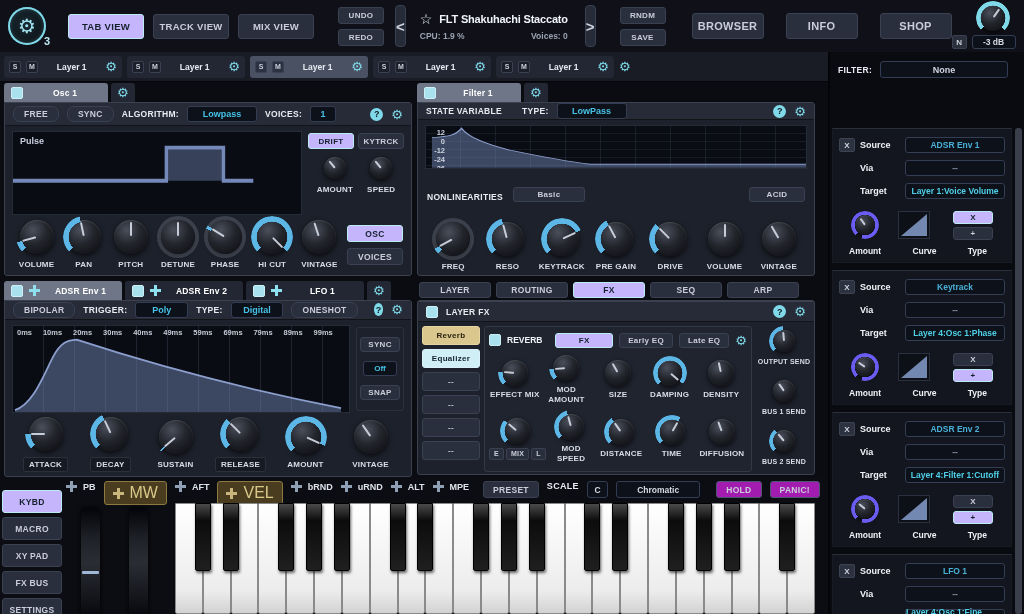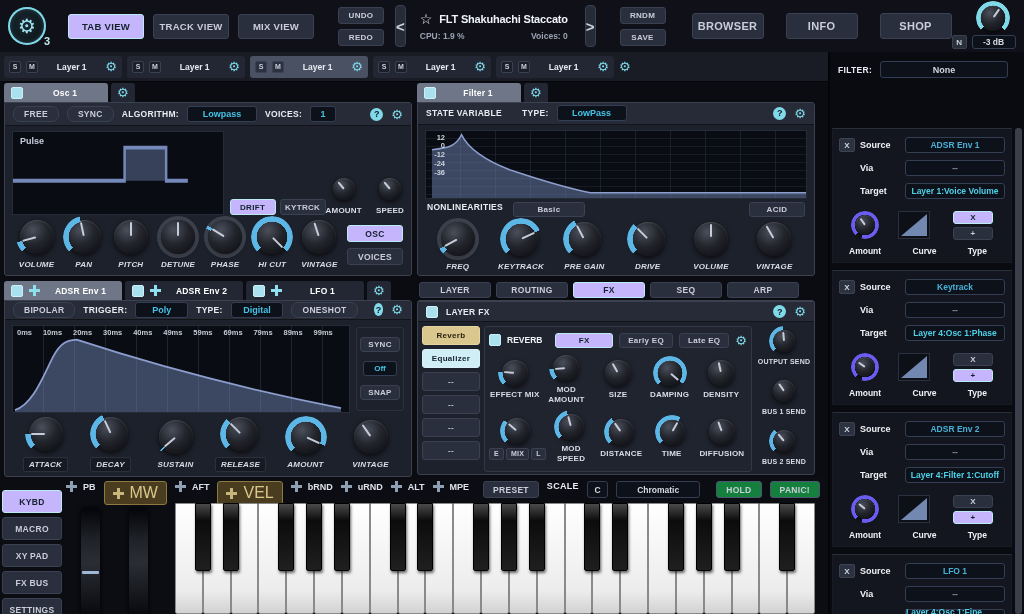--- a/index.html
+++ b/index.html
@@ -87,35 +87,35 @@
   .tabgear{background:#232733;height:19px;display:inline-flex;align-items:center;padding:0 6px;border-radius:3px 3px 0 0;}
   .sec-body{height:calc(100% - 20px);background:#1d212b;border:1px solid #3b414f;border-radius:0 3px 3px 3px;display:flex;flex-direction:column;}
   .sub-bar{height:23px;background:#272b37;border-bottom:1px solid #12141a;display:flex;align-items:center;gap:8px;padding:0 8px;}
   .sub-bar .btn{height:16px;padding:0 10px;font-size:8.5px;border-radius:7px;}
   .w70{width:70px;} .w26{width:26px;}
   .graph{background:#0a0c13;border:1px solid #262b38;position:relative;overflow:hidden;}
   
   .osc-mid{display:flex;gap:6px;padding:5px 7px 2px 7px;}
   .wave-display{width:338px;height:84px;}
   .wave-name{position:absolute;left:7px;top:4px;font-size:9px;font-weight:bold;color:#c8cede;}
-  .drift-col{flex:1;display:flex;flex-direction:row;align-items:flex-end;padding-top:2px;}
+  .drift-col{flex:1;display:flex;flex-direction:column;align-items:center;gap:8px;padding-top:2px;}
   .drift-row{display:flex;gap:4px;}
   .drift-row .btn{width:46px;height:16px;font-size:8px;}
   .knobs2{display:flex;gap:14px;}
   .knob-row{flex:1;display:flex;align-items:center;padding:2px 8px 4px 8px;gap:0;}
-  .knob-row .kcell{flex:1;font-style:italic;}
+  .knob-row .kcell{flex:1;}
   .mode-col{display:flex;flex-direction:column;gap:6px;margin-left:4px;}
   .mode-col .btn{width:56px;height:17px;font-size:8.5px;}
   
   .filter-graph{margin:5px 7px 0 7px;height:74px;
     background-image:repeating-linear-gradient(to right,transparent 0 34px,rgba(140,160,200,.12) 34px 35px),
       repeating-linear-gradient(to bottom,transparent 0 7px,rgba(140,160,200,.10) 7px 8px);}
   .db-ticks{position:absolute;left:3px;top:3px;display:flex;flex-direction:column;gap:1px;z-index:2;}
   .db-ticks span{font-size:7.5px;font-weight:bold;color:#cdd3e0;line-height:1.05;text-align:right;width:16px;}
-  .nonlin-row{display:flex;align-items:flex-start;gap:10px;padding:3px 9px;}
+  .nonlin-row{display:flex;align-items:flex-end;gap:10px;padding:18px 9px;}
   .nonlin-row .btn{width:72px;height:15px;font-size:8px;}
   
   .env-mid{display:flex;gap:6px;padding:5px 7px 2px 7px;}
   .env-graph{width:338px;height:88px;
     background-image:repeating-linear-gradient(to right,transparent 0 30px,rgba(150,165,200,.16) 30px 31px);}
   .ticks{position:absolute;left:4px;top:2px;width:94%;display:flex;justify-content:space-between;z-index:2;}
   .ticks span{font-size:7.5px;font-weight:bold;color:#c4cad6;}
   .sync-col{flex:1;border:1px solid #2b303c;border-radius:3px;display:flex;flex-direction:column;align-items:center;
     justify-content:center;gap:9px;margin:2px 0;}
   .sync-col .btn{width:40px;height:15px;font-size:8px;}
@@ -146,21 +146,21 @@
   .side-btn{height:23px;font-size:8.5px;border-radius:3px;}
   .ctrl-row{position:absolute;left:66px;top:4px;right:8px;height:19px;display:flex;align-items:flex-start;gap:8px;}
   .ctrl-item{display:flex;align-items:center;gap:6px;}
   .ctrl-item .lab{font-size:9px;font-weight:bold;color:#dde2ea;}
   .goldbox{display:flex;align-items:center;gap:6px;background:#4a3d1f;border:1px solid #8d7a41;border-radius:3px;padding:2px 8px;}
   .goldbox .lab{color:#d9c88a;}
   .goldbox .cross{color:#c9b67c;}
   .ctrl-row .btn{height:17px;padding:0 9px;font-size:8.5px;}
   .scale-box{width:96px;height:17px;font-size:8.5px;color:#d5dae4;}
   .c-box{width:24px;height:17px;font-size:8.5px;color:#d5dae4;}
-  .hold-btn,.panic-btn{background:#15803d;border-color:#4d5670;}
+  .hold-btn,.panic-btn{background:#a21caf;border-color:#4d5670;}
   .wheel{position:absolute;top:31px;width:19px;height:110px;border-radius:3px;
     background:linear-gradient(#04050a,#202329 30%,#2a2d34 50%,#0a0b10 95%);box-shadow:0 0 4px #000;}
   #pb-wheel{left:81px;} #mw-wheel{left:129px;}
   .wheel .mark{position:absolute;left:1px;right:1px;top:57%;height:3px;background:#9fb8d8;border-radius:1px;}
   .piano{position:absolute;left:175px;top:26px;width:640px;height:111px;background:#000;}
   .wkey{position:absolute;top:0;height:100%;background:linear-gradient(#ffffff,#ececec 80%,#d2d2d2);
     border:1px solid #8a8a8a;border-radius:0 0 2px 2px;}
   .bkey{position:absolute;top:0;height:61%;width:16px;background:linear-gradient(#4a4a4a,#0c0c0c 25%,#1f1f1f);
     border:1px solid #000;border-radius:0 0 2px 2px;z-index:2;box-shadow:1px 2px 3px rgba(0,0,0,.6);}
   
@@ -425,20 +425,27 @@
         <span class="flex1"></span>
         <button class="btn" style="width:56px;height:15px;font-size:8px;">ACID</button>
       </div>
       <div class="knob-row">
         <div class="kcell">
           <div class="knob k34 grey-ring" style="--a:-118deg;--al:17deg">
               <span class="arc"></span>
               <span class="ind"></span>
             </div>
           <span class="klabel">FREQ</span>
+        </div>
+        <div class="kcell">
+          <div class="knob k34" style="--a:-15deg;--al:120deg">
+              <span class="arc"></span>
+              <span class="ind"></span>
+            </div>
+          <span class="klabel">RESO</span>
         </div>
         <div class="kcell">
           <div class="knob k34" style="--a:65deg;--al:200deg">
               <span class="arc"></span>
               <span class="ind"></span>
             </div>
           <span class="klabel">KEYTRACK</span>
         </div>
         <div class="kcell">
           <div class="knob k34" style="--a:-28deg;--al:107deg">

